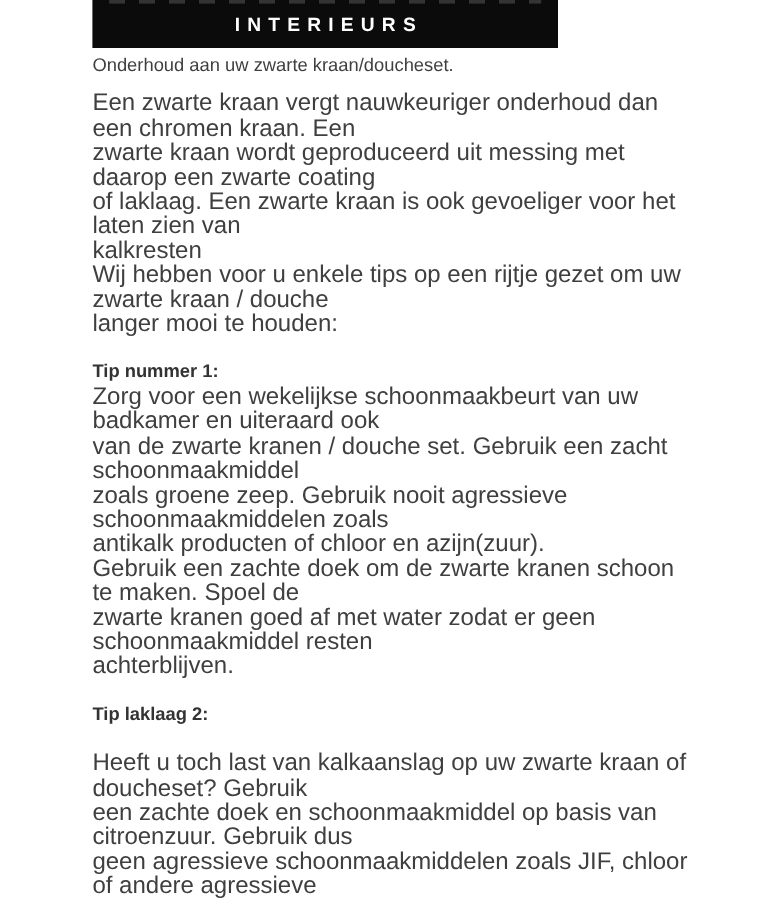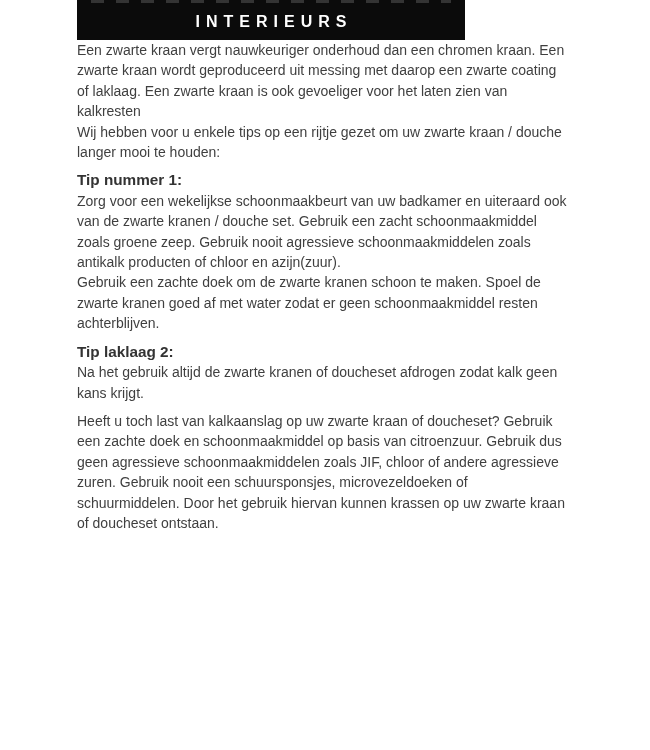--- a/index.html
+++ b/index.html
@@ -64,27 +64,27 @@
     width: 500px;
   }
   .doc-heading {
     font-size: 15.3px;
     font-weight: 400;
     line-height: 20.4px;
     margin: 5px 0 11px 0;
     white-space: pre-line;
   }
   .para {
-    font-size: 14px;
+    font-size: 20px;
     line-height: 20.4px;
     margin: 0;
     white-space: pre-line;
   }
   .tip {
-    margin-top: 8px;
+    margin-top: 20px;
   }
   .tip-heading {
     font-size: 15.3px;
     font-weight: 700;
     line-height: 20.4px;
     margin: 0;
     white-space: pre-line;
     color: #333333;
   }
 </style>
@@ -93,20 +93,21 @@
 
 <div class="page">
 
   <div class="banner">
     <div class="banner-remnant"></div>
     <span class="banner-title">INTERIEURS</span>
   </div>
 
   <div class="content">
 
+    <h1 class="doc-heading">Onderhoud aan uw zwarte kraan/doucheset.</h1>
 
     <p class="para">Een zwarte kraan vergt nauwkeuriger onderhoud dan een chromen kraan. Een
 zwarte kraan wordt geproduceerd uit messing met daarop een zwarte coating
 of laklaag. Een zwarte kraan is ook gevoeliger voor het laten zien van
 kalkresten
 Wij hebben voor u enkele tips op een rijtje gezet om uw zwarte kraan / douche
 langer mooi te houden:</p>
 
     <div class="tip">
       <h2 class="tip-heading">Tip nummer 1:</h2>
@@ -114,22 +115,20 @@
 van de zwarte kranen / douche set. Gebruik een zacht schoonmaakmiddel
 zoals groene zeep. Gebruik nooit agressieve schoonmaakmiddelen zoals
 antikalk producten of chloor en azijn(zuur).
 Gebruik een zachte doek om de zwarte kranen schoon te maken. Spoel de
 zwarte kranen goed af met water zodat er geen schoonmaakmiddel resten
 achterblijven.</p>
     </div>
 
     <div class="tip">
       <h2 class="tip-heading">Tip laklaag 2:</h2>
-      <p class="para">Na het gebruik altijd de zwarte kranen of doucheset afdrogen zodat kalk geen
-kans krijgt.</p>
     </div>
 
     <div class="tip">
       <p class="para">Heeft u toch last van kalkaanslag op uw zwarte kraan of doucheset? Gebruik
 een zachte doek en schoonmaakmiddel op basis van citroenzuur. Gebruik dus
 geen agressieve schoonmaakmiddelen zoals JIF, chloor of andere agressieve
 zuren. Gebruik nooit een schuursponsjes, microvezeldoeken of
 schuurmiddelen. Door het gebruik hiervan kunnen krassen op uw zwarte kraan
 of doucheset ontstaan.</p>
     </div>

